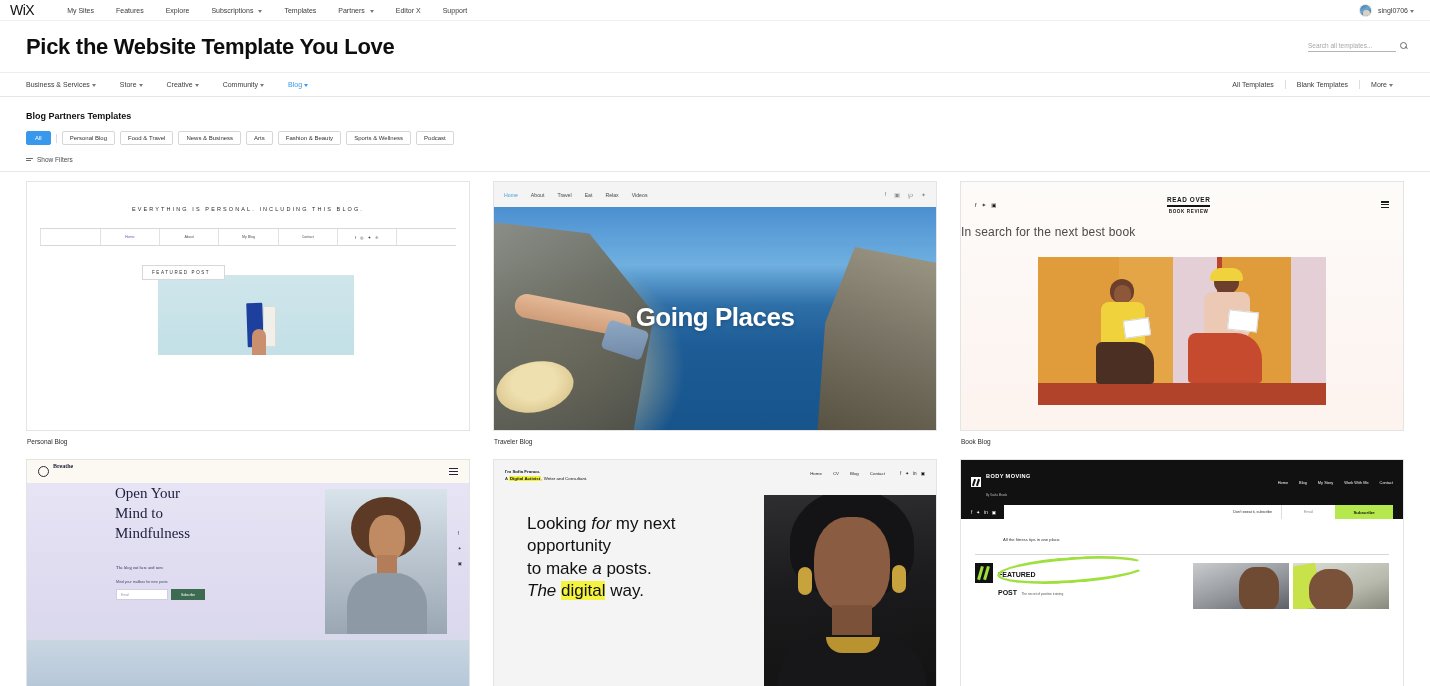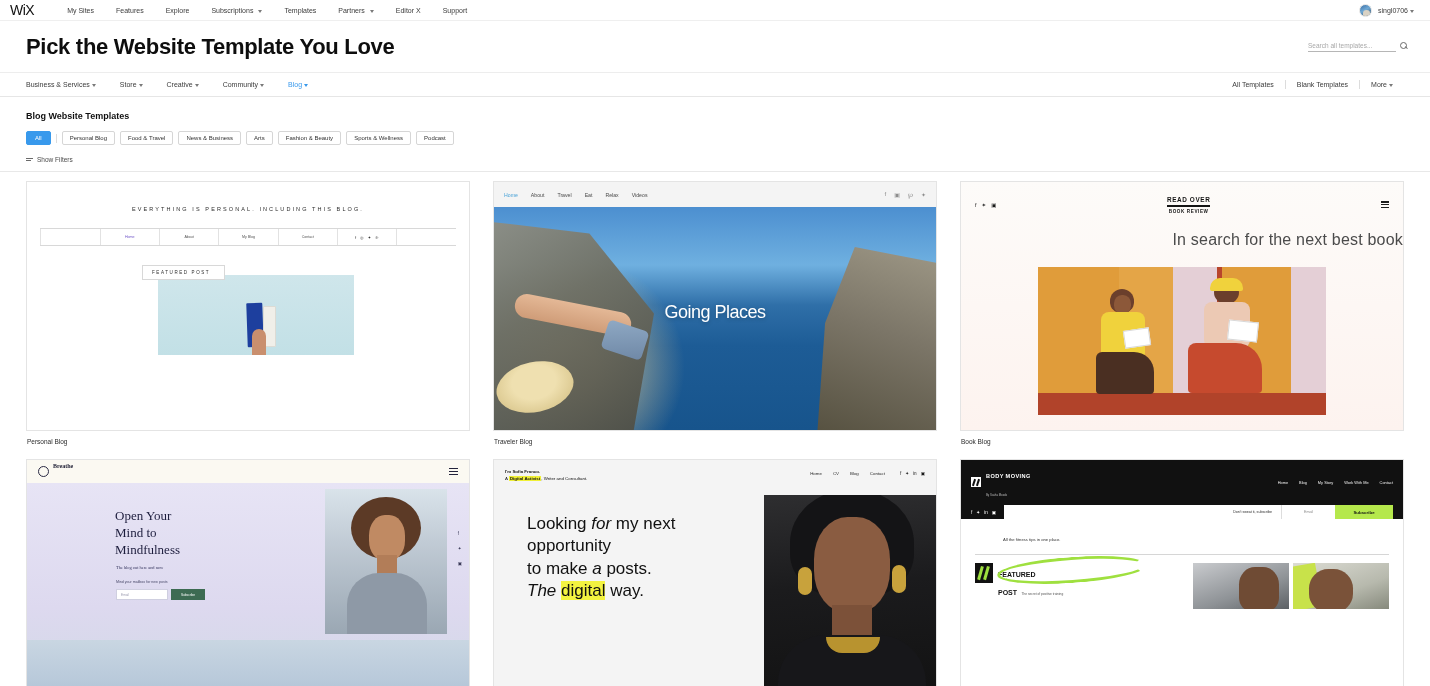--- a/index.html
+++ b/index.html
@@ -202,40 +202,40 @@
     position:absolute; left:20px; top:96px; width:118px; height:24px;
     background: linear-gradient(180deg,#e4b896 0%, #cf9c78 100%);
     border-radius: 14px; transform: rotate(11deg);
   }
   .c2 .sleeve {
     position:absolute; left:110px; top:118px; width:42px; height:30px;
     background: linear-gradient(160deg,#8fa9c4,#6f88a6); border-radius: 5px; transform: rotate(18deg);
   }
   .c2 .h-title {
     position:absolute; left:0; right:0; top:95px; text-align:center; color:#fff;
-    font-size: 18px; font-weight: normal; letter-spacing:-0.5px;
+    font-size: 26px; font-weight: bold; letter-spacing:-0.5px;
     text-shadow: 0 1px 4px rgba(0,0,0,.25);
   }
   .c2 .h-sub {
     position:absolute; left:0; right:0; top:130px; text-align:center; color:#eef3f7;
     font-size: 8.5px; text-shadow: 0 1px 3px rgba(0,0,0,.3);
   }
 
   
   .c3 { background: linear-gradient(180deg,#fdfbf9 0%, #fdf3ef 100%); }
   .c3 .head3 { display:flex; align-items:center; padding: 14px 14px 0 14px; }
   .c3 .soc3 { display:flex; gap:5px; font-size:5.5px; color:#1a1a1a; }
   .c3 .logo3 { margin: 0 auto; text-align:center; }
   .c3 .logo3 .l1 { font-size:6.4px; font-weight:bold; letter-spacing:.6px; color:#141414; }
   .c3 .logo3 .bar { height:2.4px; background:#141414; margin:1.6px 0; }
   .c3 .logo3 .l2 { font-size:4.6px; font-weight:bold; letter-spacing:.6px; color:#141414; }
   .c3 .burger3 { display:flex; flex-direction:column; gap:1.6px; }
   .c3 .burger3 i { width:8px; height:1.2px; background:#1d1d1d; display:block; }
   .c3 .tag3 {
-    text-align:right; font-size:16px; color:#4b4b4b; margin-top: 17px; letter-spacing:.2px;
+    text-align:left; font-size:12px; color:#4b4b4b; margin-top: 11px; letter-spacing:.2px;
   }
   .c3 .illo {
     margin: 18px auto 0; width: 288px; height: 148px; position: relative; overflow:hidden;
     background: linear-gradient(90deg,
       #e09c3a 0 28%, #e4a547 28% 47%, #e4cfd6 47% 62%, #b8452b 62% 64%, #e09c3a 64% 88%, #e4cfd6 88% 100%);
   }
   .c3 .illo .floor { position:absolute; left:0; right:0; bottom:0; height:22px; background:#b1432a; }
   .c3 .p1 { position:absolute; left:56px; bottom:22px; width:62px; height:104px; }
   .c3 .p1 .head { position:absolute; left:16px; top:0; width:24px; height:24px; background:#6b3f2c; border-radius:50% 50% 45% 45%; }
   .c3 .p1 .face { position:absolute; left:20px; top:6px; width:17px; height:19px; background:#8c5839; border-radius:45%; }
@@ -255,22 +255,22 @@
   .c4 .logo4 { display:flex; align-items:center; gap:4px; }
   .c4 .circ { width:11px; height:11px; border:1px solid #2a2a44; border-radius:50%; }
   .c4 .logo4 .t1 { font-family:"Liberation Serif",serif; font-size:6px; color:#1d1d33; font-weight:bold; }
   .c4 .logo4 .t2 { font-size:3.2px; color:#6b6b80; letter-spacing:.3px; }
   .c4 .burger4 { margin-left:auto; display:flex; flex-direction:column; gap:1.4px; }
   .c4 .burger4 i { width:9px; height:1.6px; background:#23233c; display:block; }
   .c4 .body4 { height:227px; background: linear-gradient(180deg,#e7e4f5 0%, #ddd9ef 55%, #cfd8e4 100%); position:relative; }
   .c4 .sea { position:absolute; left:0; right:0; bottom:0; height:70px;
     background: linear-gradient(180deg,#c9d6e2 0%, #b8c9da 60%, #a9bccf 100%); }
   .c4 .h4 {
-    position:absolute; left:88px; top:24px; font-family:"Liberation Serif",serif;
-    font-size:13px; color:#1d1d3d; line-height:1.32;
+    position:absolute; left:88px; top:1px; font-family:"Liberation Serif",serif;
+    font-size:15px; color:#1d1d3d; line-height:1.32;
   }
   .c4 .s4 { position:absolute; left:89px; top:82px; font-family:"Liberation Serif",serif; font-size:4.4px; color:#33335c; }
   .c4 .s5 { position:absolute; left:89px; top:97px; font-size:3.6px; color:#4a4a6a; }
   .c4 .sub4 { position:absolute; left:89px; top:106px; display:flex; gap:3px; }
   .c4 .sub4 .inp { width:52px; height:11px; background:#fff; border:1px solid #cfcfe0; font-size:3.2px; color:#9a9aae; display:flex; align-items:center; padding-left:4px; }
   .c4 .sub4 .btn { width:34px; height:11px; background:#3d6b52; color:#fff; font-size:3.2px; display:flex; align-items:center; justify-content:center; }
   .c4 .photo {
     position:absolute; right:22px; top:6px; width:122px; height:145px;
     background: linear-gradient(180deg,#d9e3ea 0%, #c2ccd6 35%, #9aa7b3 100%); overflow:hidden;
   }
@@ -423,21 +423,21 @@
     <div class="cat-link">Blank Templates</div>
     <div class="vdiv"></div>
     <div class="cat-link">
         <span>More</span>
         <i class="caret-s"></i>
       </div>
   </div>
 </div>
 
 <div class="filters">
-  <div class="section-title">Blog Website Templates</div>
+  <div class="section-title">Blog Partners Templates</div>
   <div class="chips">
     <div class="chip active all">All</div>
     <div class="vdiv"></div>
     <div class="chip">Personal Blog</div>
     <div class="chip">Food &amp; Travel</div>
     <div class="chip">News &amp; Business</div>
     <div class="chip">Arts</div>
     <div class="chip">Fashion &amp; Beauty</div>
     <div class="chip">Sports &amp; Wellness</div>
     <div class="chip">Podcast</div>

